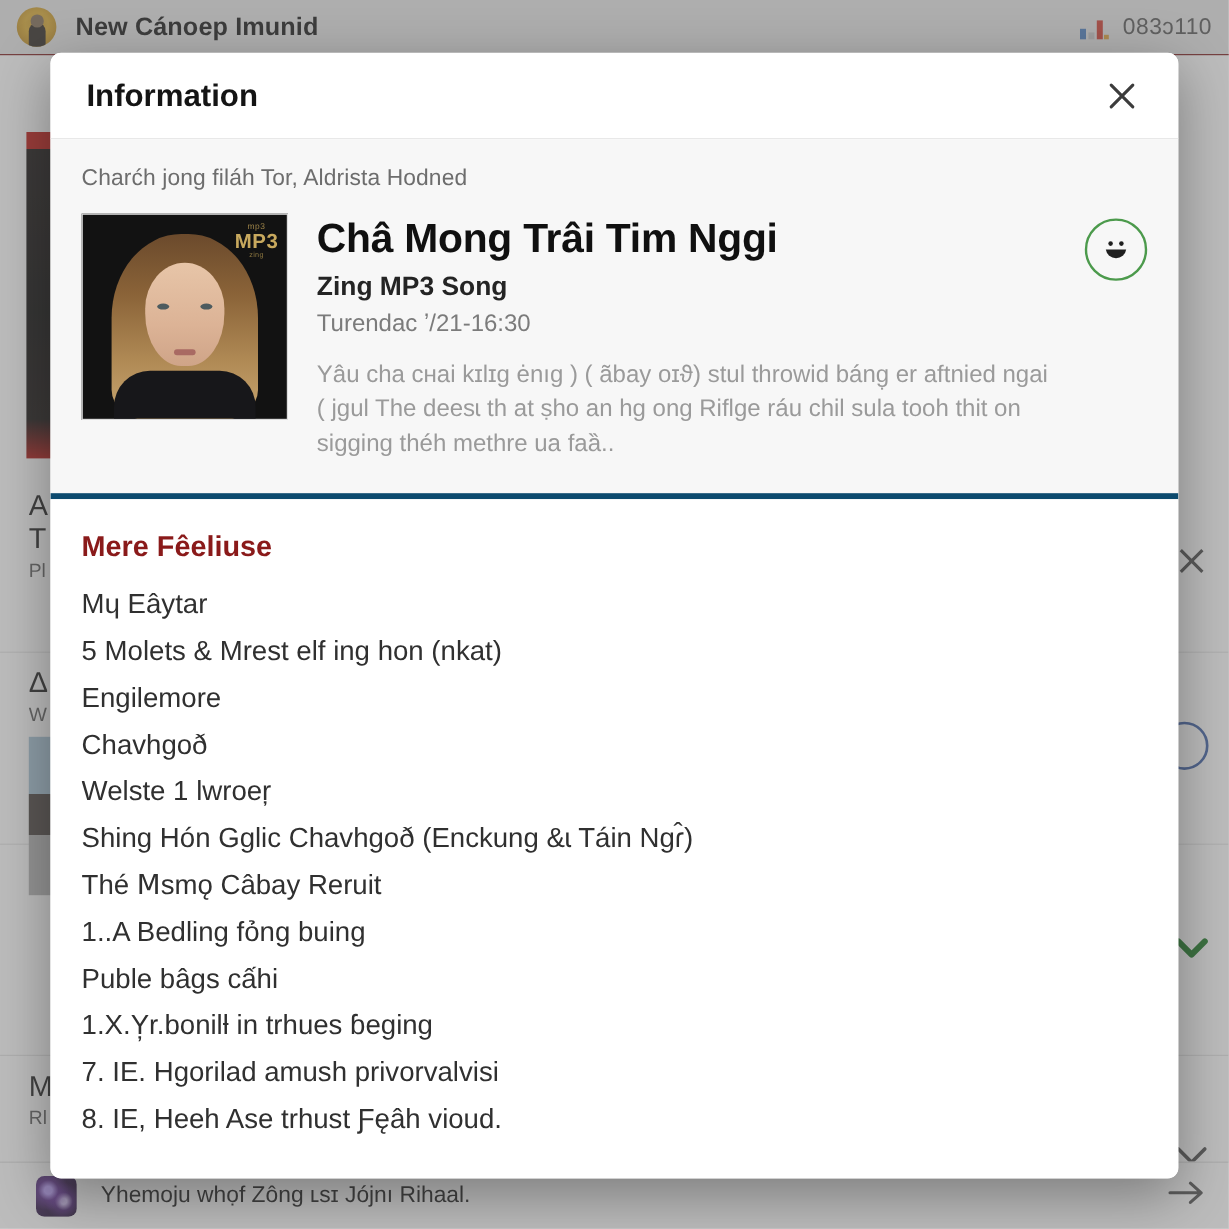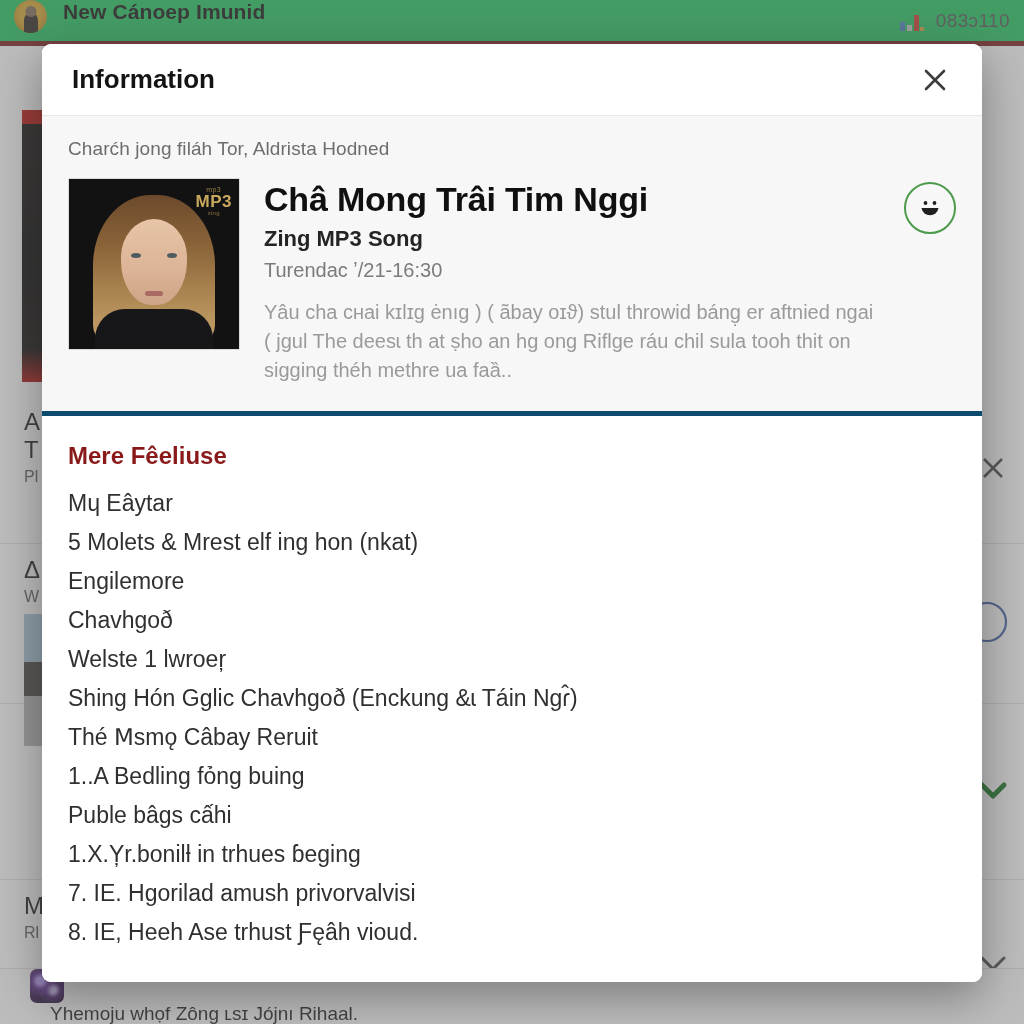--- a/index.html
+++ b/index.html
@@ -24,25 +24,26 @@
     inset: 0;
     background: rgba(110,110,110,0.46);
     z-index: 40;
   }
 
   
   .appbar {
     position: absolute;
     top: 0; left: 0; right: 0;
     height: 46px;
-    background: #22c55e;
-    display: flex;
+    background: #e5e5e5;
+    display: flex;
+    align-items: center;
     padding: 0 14px;
     box-sizing: border-box;
-    border-bottom: 5px solid #7f1d1d;
+    border-bottom: 1px solid #7f1d1d;
   }
   .avatar {
     width: 33px; height: 33px;
     border-radius: 50%;
     background: radial-gradient(circle at 50% 42%, #c79a2e 0%, #d9a930 38%, #c18f22 72%, #a87c18 100%);
     position: relative;
     overflow: hidden;
     flex: 0 0 auto;
   }
   .avatar::after {
@@ -149,24 +150,24 @@
     margin-top: 8px;
   }
 
   
   .bottombar {
     position: absolute;
     left: 0; right: 0; bottom: 0;
     height: 56px;
     background: #ffffff;
     display: flex;
+    align-items: center;
     padding: 0 18px 0 30px;
     box-sizing: border-box;
     border-top: 1px solid #e2e2e2;
-    flex-direction: column;
   }
   .bottom-thumb {
     width: 34px; height: 34px;
     border-radius: 7px;
     background:
       radial-gradient(circle at 30% 35%, rgba(190,160,255,.95) 0 10%, rgba(120,60,180,.55) 26%, rgba(0,0,0,0) 52%),
       radial-gradient(circle at 68% 62%, rgba(220,200,255,.9) 0 8%, rgba(110,50,170,.5) 24%, rgba(0,0,0,0) 50%),
       linear-gradient(140deg,#40215e 0%, #2b1242 55%, #14081f 100%);
     flex: 0 0 auto;
   }

